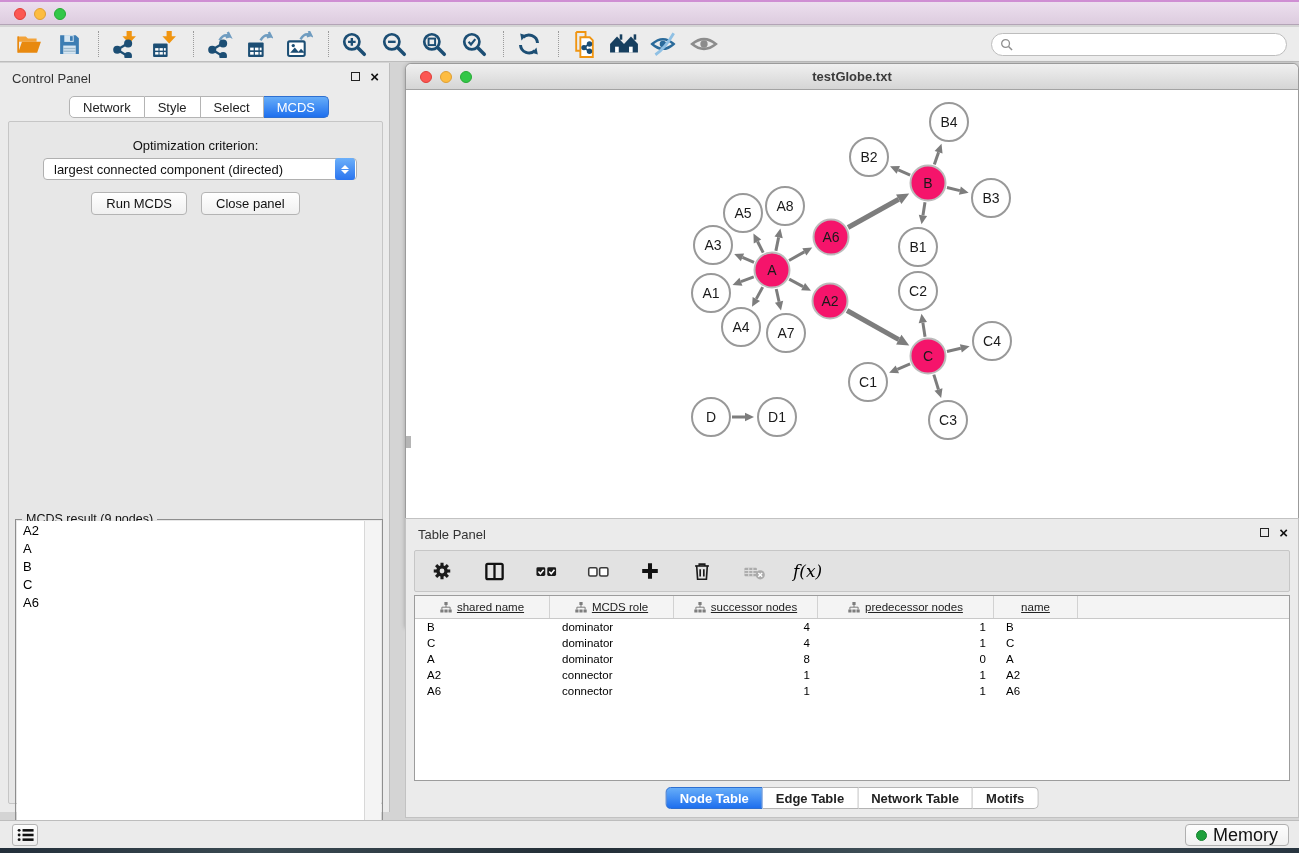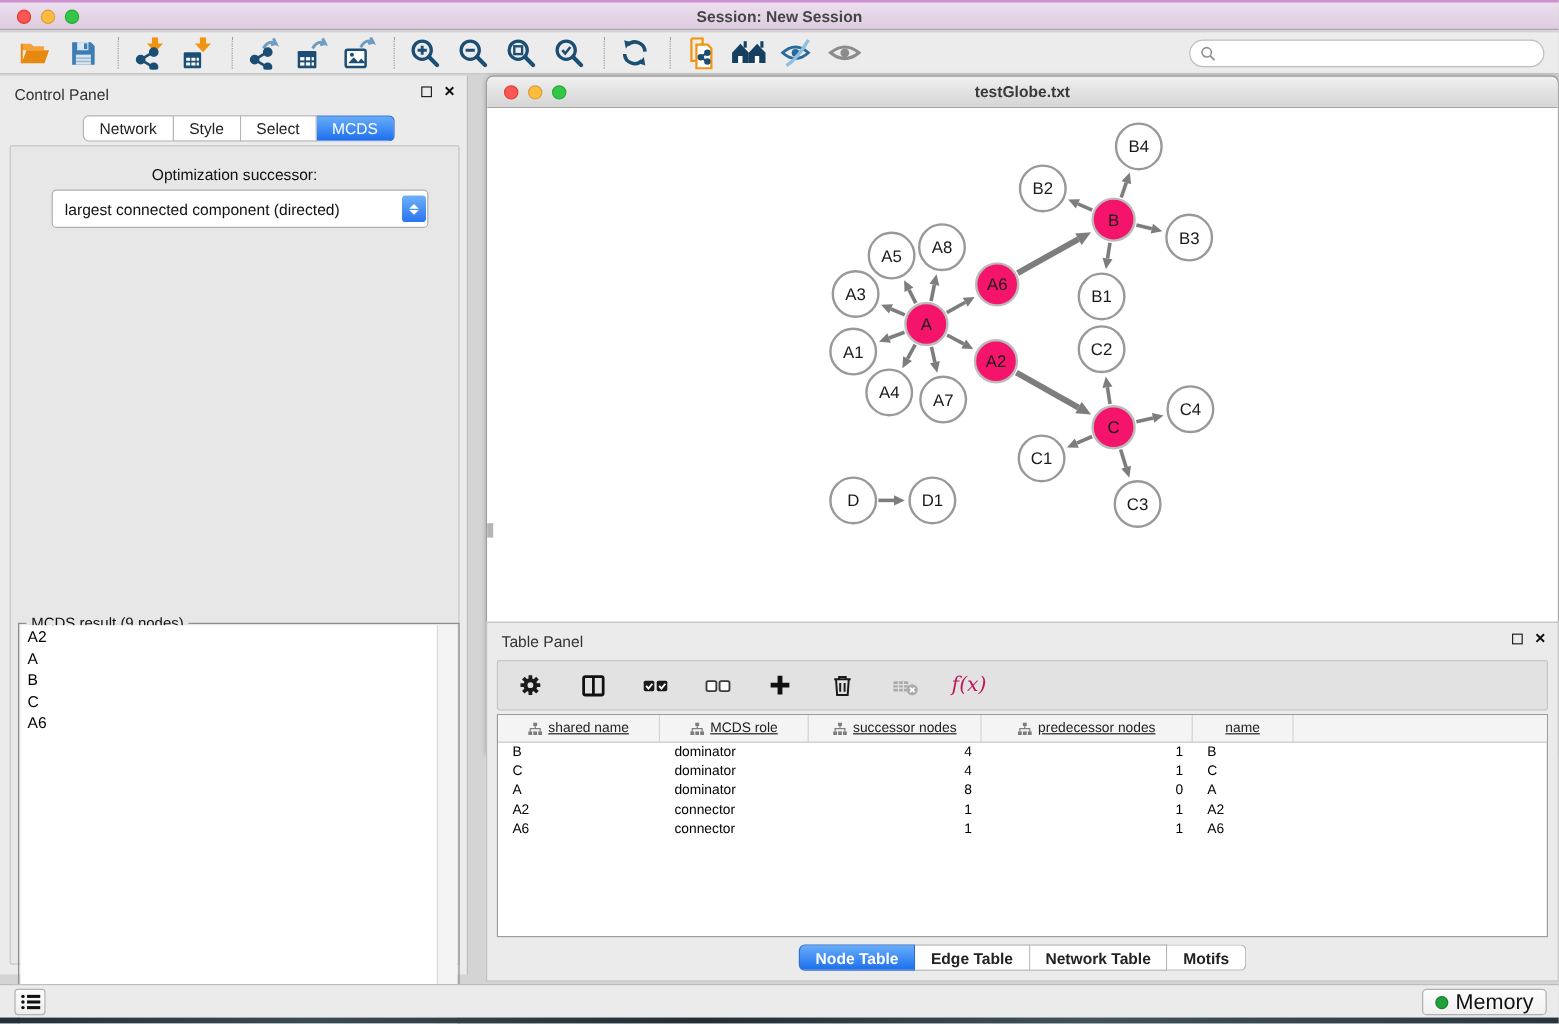--- a/index.html
+++ b/index.html
@@ -34,21 +34,21 @@
   .close-x { font-size:15px; font-weight:bold; color:#111; line-height:11px; }
 
   .cp-tabs { position:absolute; left:199px; top:33px; transform:translateX(-50%); display:flex; }
   .seg-tab { padding:3px 13px; font-size:13px; background:#fff; border:1px solid #b4b4b4; border-left:none; color:#222; height:22px; display:flex; align-items:center; }
   .seg-tab:first-child { border-left:1px solid #b4b4b4; border-radius:5px 0 0 5px; }
   .seg-tab:last-child { border-radius:0 5px 5px 0; }
   .seg-tab.active { background:linear-gradient(#66adf9,#1e6fee); color:#fff; border-color:#2e6fd0; }
 
   .cp-body { position:absolute; left:8px; top:58px; width:375px; height:683px; background:#e7e7e7; border:1px solid #c6c6c6; border-radius:2px; }
   .opt-label { margin-top:16px; text-align:center; font-size:13px; color:#111; }
-  .dropdown { position:absolute; left:34px; top:36px; width:314px; height:32px; background:#fff; border:1px solid #b0b0b0; border-radius:4px; display:flex; align-items:center; }
+  .dropdown { position:absolute; left:34px; top:36px; width:314px; height:22px; background:#fff; border:1px solid #b0b0b0; border-radius:4px; display:flex; align-items:center; }
   .dropdown-text { flex:1; font-size:13px; padding-left:10px; color:#111; white-space:nowrap; }
   .dropdown-stepper { width:20px; height:22px; margin-right:1px; border-radius:3px; background:linear-gradient(#6cb0fa,#2a74ef); display:flex; flex-direction:column; align-items:center; justify-content:center; gap:1px; }
   .chev { width:0; height:0; border-left:4px solid transparent; border-right:4px solid transparent; }
   .chev.up { border-bottom:4px solid #fff; }
   .chev.down { border-top:4px solid #fff; }
   .cp-buttons { position:absolute; left:0; width:100%; top:70px; display:flex; justify-content:center; gap:14px; }
   .mac-btn { background:linear-gradient(#ffffff,#f0f0f0); border:1px solid #b4b4b4; border-radius:4px; font-size:13px; padding:3px 14px; height:23px; color:#111; font-family:"Liberation Sans",sans-serif;}
 
   .result-group { position:absolute; left:6px; top:397px; width:368px; height:343px; border:1px solid #8e8e8e; }
   .result-title { position:absolute; left:6px; top:-8px; background:#e7e7e7; padding:0 4px; font-size:12.5px; color:#111; }
@@ -63,21 +63,21 @@
   .net-canvas { position:absolute; left:0; top:26px; right:0; bottom:0; background:#fff; }
   .vthumb { position:absolute; left:0; top:346px; width:5px; height:12px; background:#b5b5b5; }
   .hthumb { position:absolute; left:438px; bottom:0; width:12px; height:5px; background:#b5b5b5; }
   .resize-grip { position:absolute; right:1px; bottom:1px; width:12px; height:12px;
     background:repeating-linear-gradient(135deg, transparent 0 3px, #a9a9a9 3px 4px); }
 
   
   .table-panel { position:absolute; left:405px; top:518px; width:894px; height:300px; background:#ebebeb; border:1px solid #c2c2c2; }
   .tp-toolbar { position:absolute; left:8px; top:31px; right:8px; height:42px; background:#e2e2e2; border:1px solid #c6c6c6; border-radius:2px; display:flex; align-items:center; padding-left:14px; gap:26px; }
   .tp-btn { width:26px; height:26px; display:flex; align-items:center; justify-content:center; }
-  .fx-label { font-family:"DejaVu Serif",serif; font-style:italic; font-size:17px; color:#be185d; }
+  .fx-label { font-family:"DejaVu Serif",serif; font-style:italic; font-size:17px; color:#000000; }
 
   .data-table { position:absolute; left:8px; top:76px; right:8px; height:186px; background:#fff; border:1px solid #9c9c9c; font-size:11.5px; }
   .dt-header { display:flex; height:23px; background:#f4f4f4; border-bottom:1px solid #c9c9c9; }
   .dt-hcell { display:flex; align-items:center; justify-content:center; gap:5px; border-right:1px solid #d2d2d2; color:#222;text-decoration:underline; }
   .dt-row { display:flex; height:16px; align-items:center; }
   .dt-cell { overflow:hidden; white-space:nowrap; color:#000; }
 
   .bottom-tabs { position:absolute; left:50%; transform:translateX(-50%); bottom:8px; display:flex;font-weight:bold; }
 
   
@@ -90,21 +90,20 @@
 </style>
 </head>
 <body>
 
 <div class="titlebar">
   <div class="lights">
     <span class="light red"></span>
     <span class="light yellow"></span>
     <span class="light green"></span>
   </div>
-  <div class="titlebar-title">Session: New Session</div>
 </div>
 
 <div class="toolbar">
   <div class="tbtn">
     <svg viewBox="0 0 24 24" width="26" height="26">
       <path d="M2 5 h7 l2 2 h8 v3 H2 Z" fill="#f3a33a"></path>
         <path d="M2 20 L5.5 10 H23 L19.5 20 Z" fill="#e8890f"></path>
         <path d="M2 5 v15" stroke="#e8890f" stroke-width="1.6"></path>
     </svg>
   </div>
@@ -282,27 +281,31 @@
       <span class="close-x">×</span>
     </span>
   </div>
   <div class="cp-tabs">
     <span class="seg-tab">Network</span>
     <span class="seg-tab">Style</span>
     <span class="seg-tab">Select</span>
     <span class="seg-tab active">MCDS</span>
   </div>
   <div class="cp-body">
-    <div class="opt-label">Optimization successor:</div>
+    <div class="opt-label">Optimization criterion:</div>
     <div class="dropdown">
       <span class="dropdown-text">largest connected component (directed)</span>
       <span class="dropdown-stepper">
           <span class="chev up"></span>
           <span class="chev down"></span>
         </span>
+    </div>
+    <div class="cp-buttons">
+      <button class="mac-btn">Run MCDS</button>
+      <button class="mac-btn">Close panel</button>
     </div>
     <div class="result-group">
       <span class="result-title">MCDS result (9 nodes)</span>
       <div class="result-list">
           <div class="result-item">A2</div>
           <div class="result-item">A</div>
           <div class="result-item">B</div>
           <div class="result-item">C</div>
           <div class="result-item">A6</div>
         </div>

